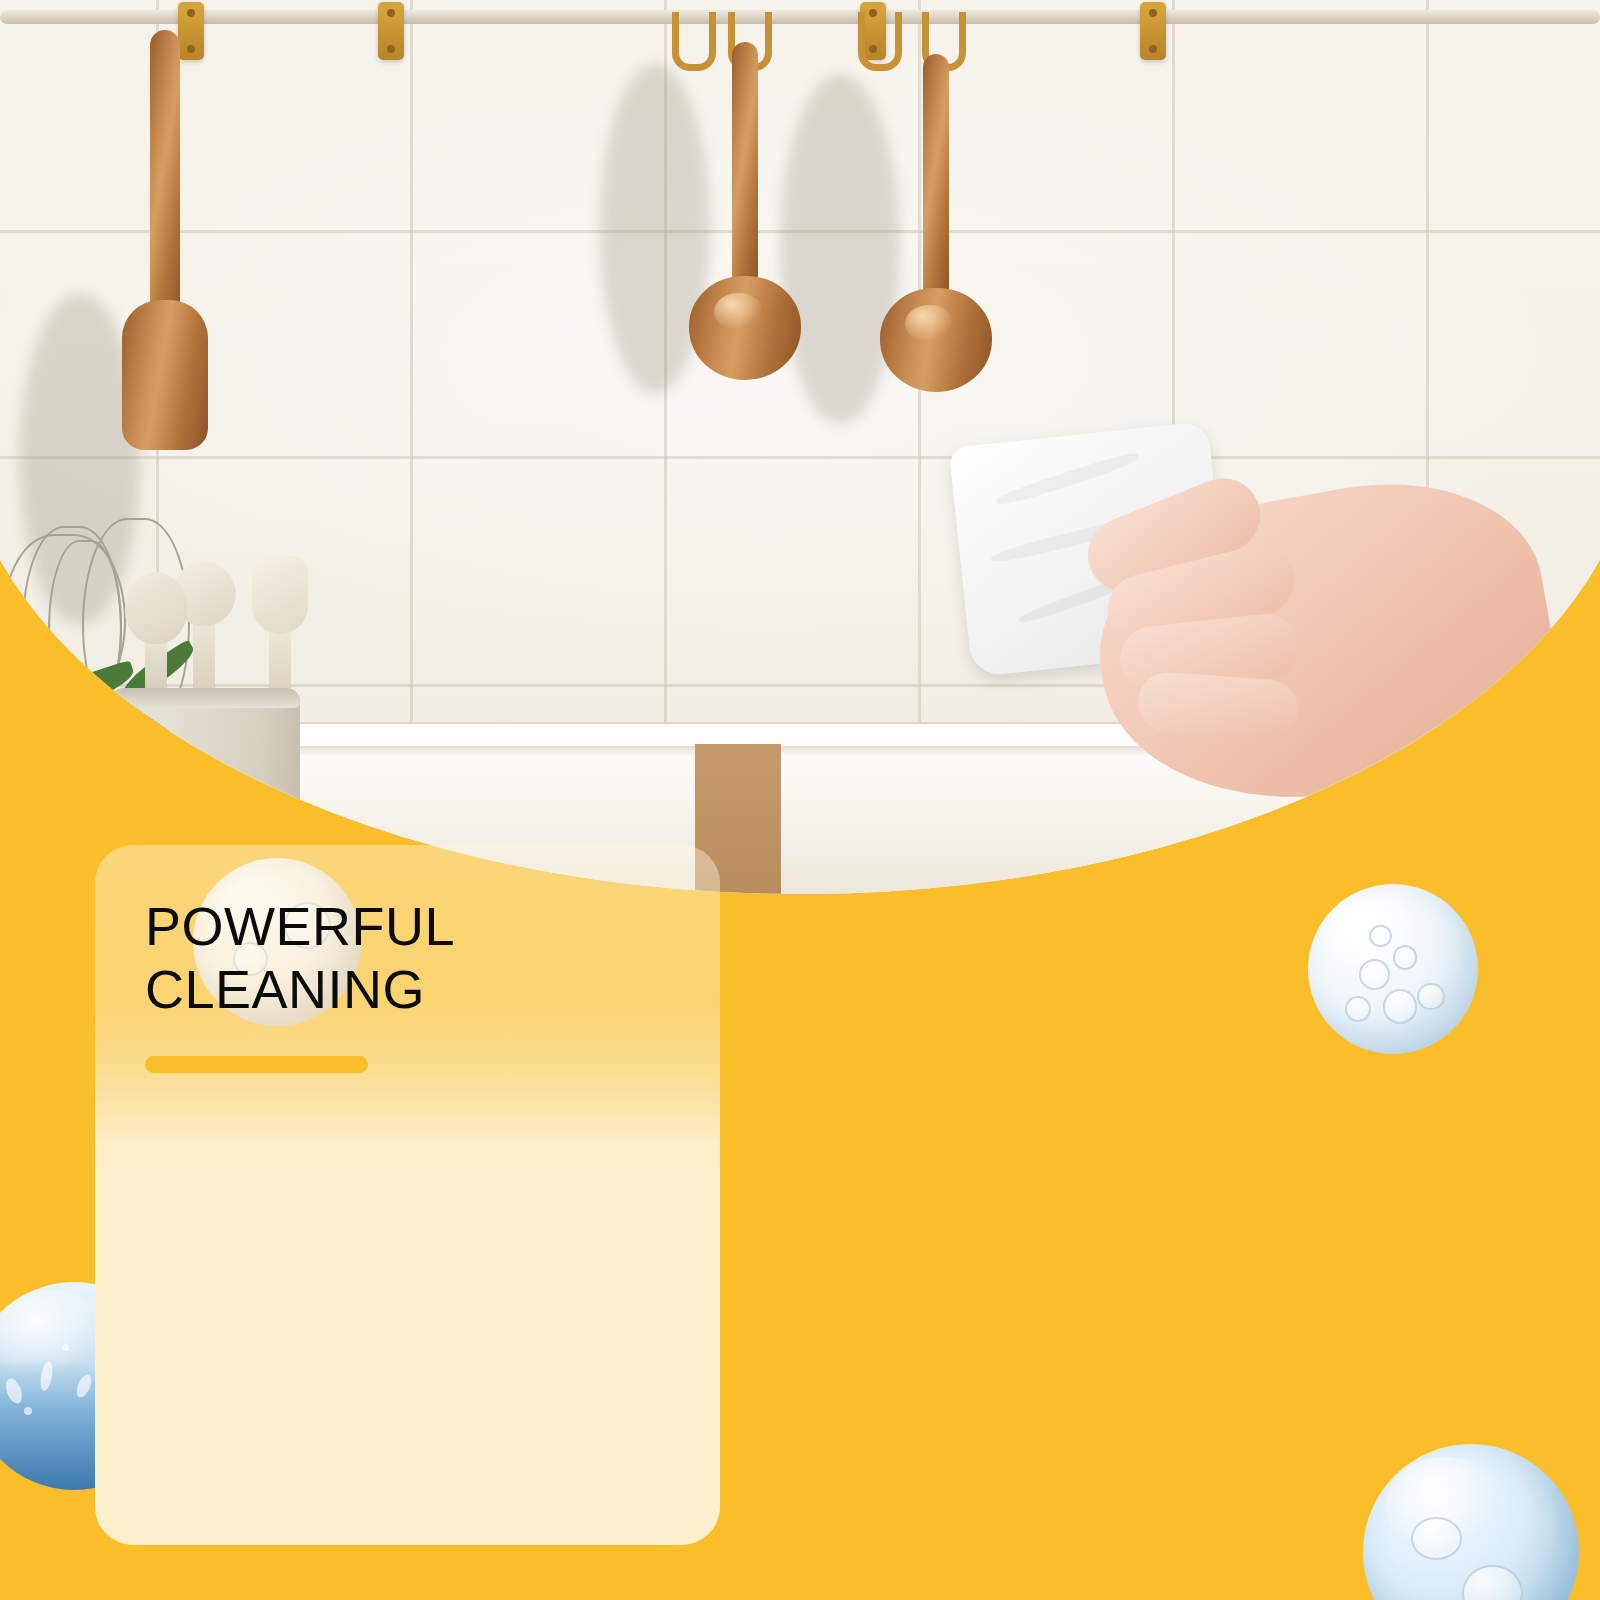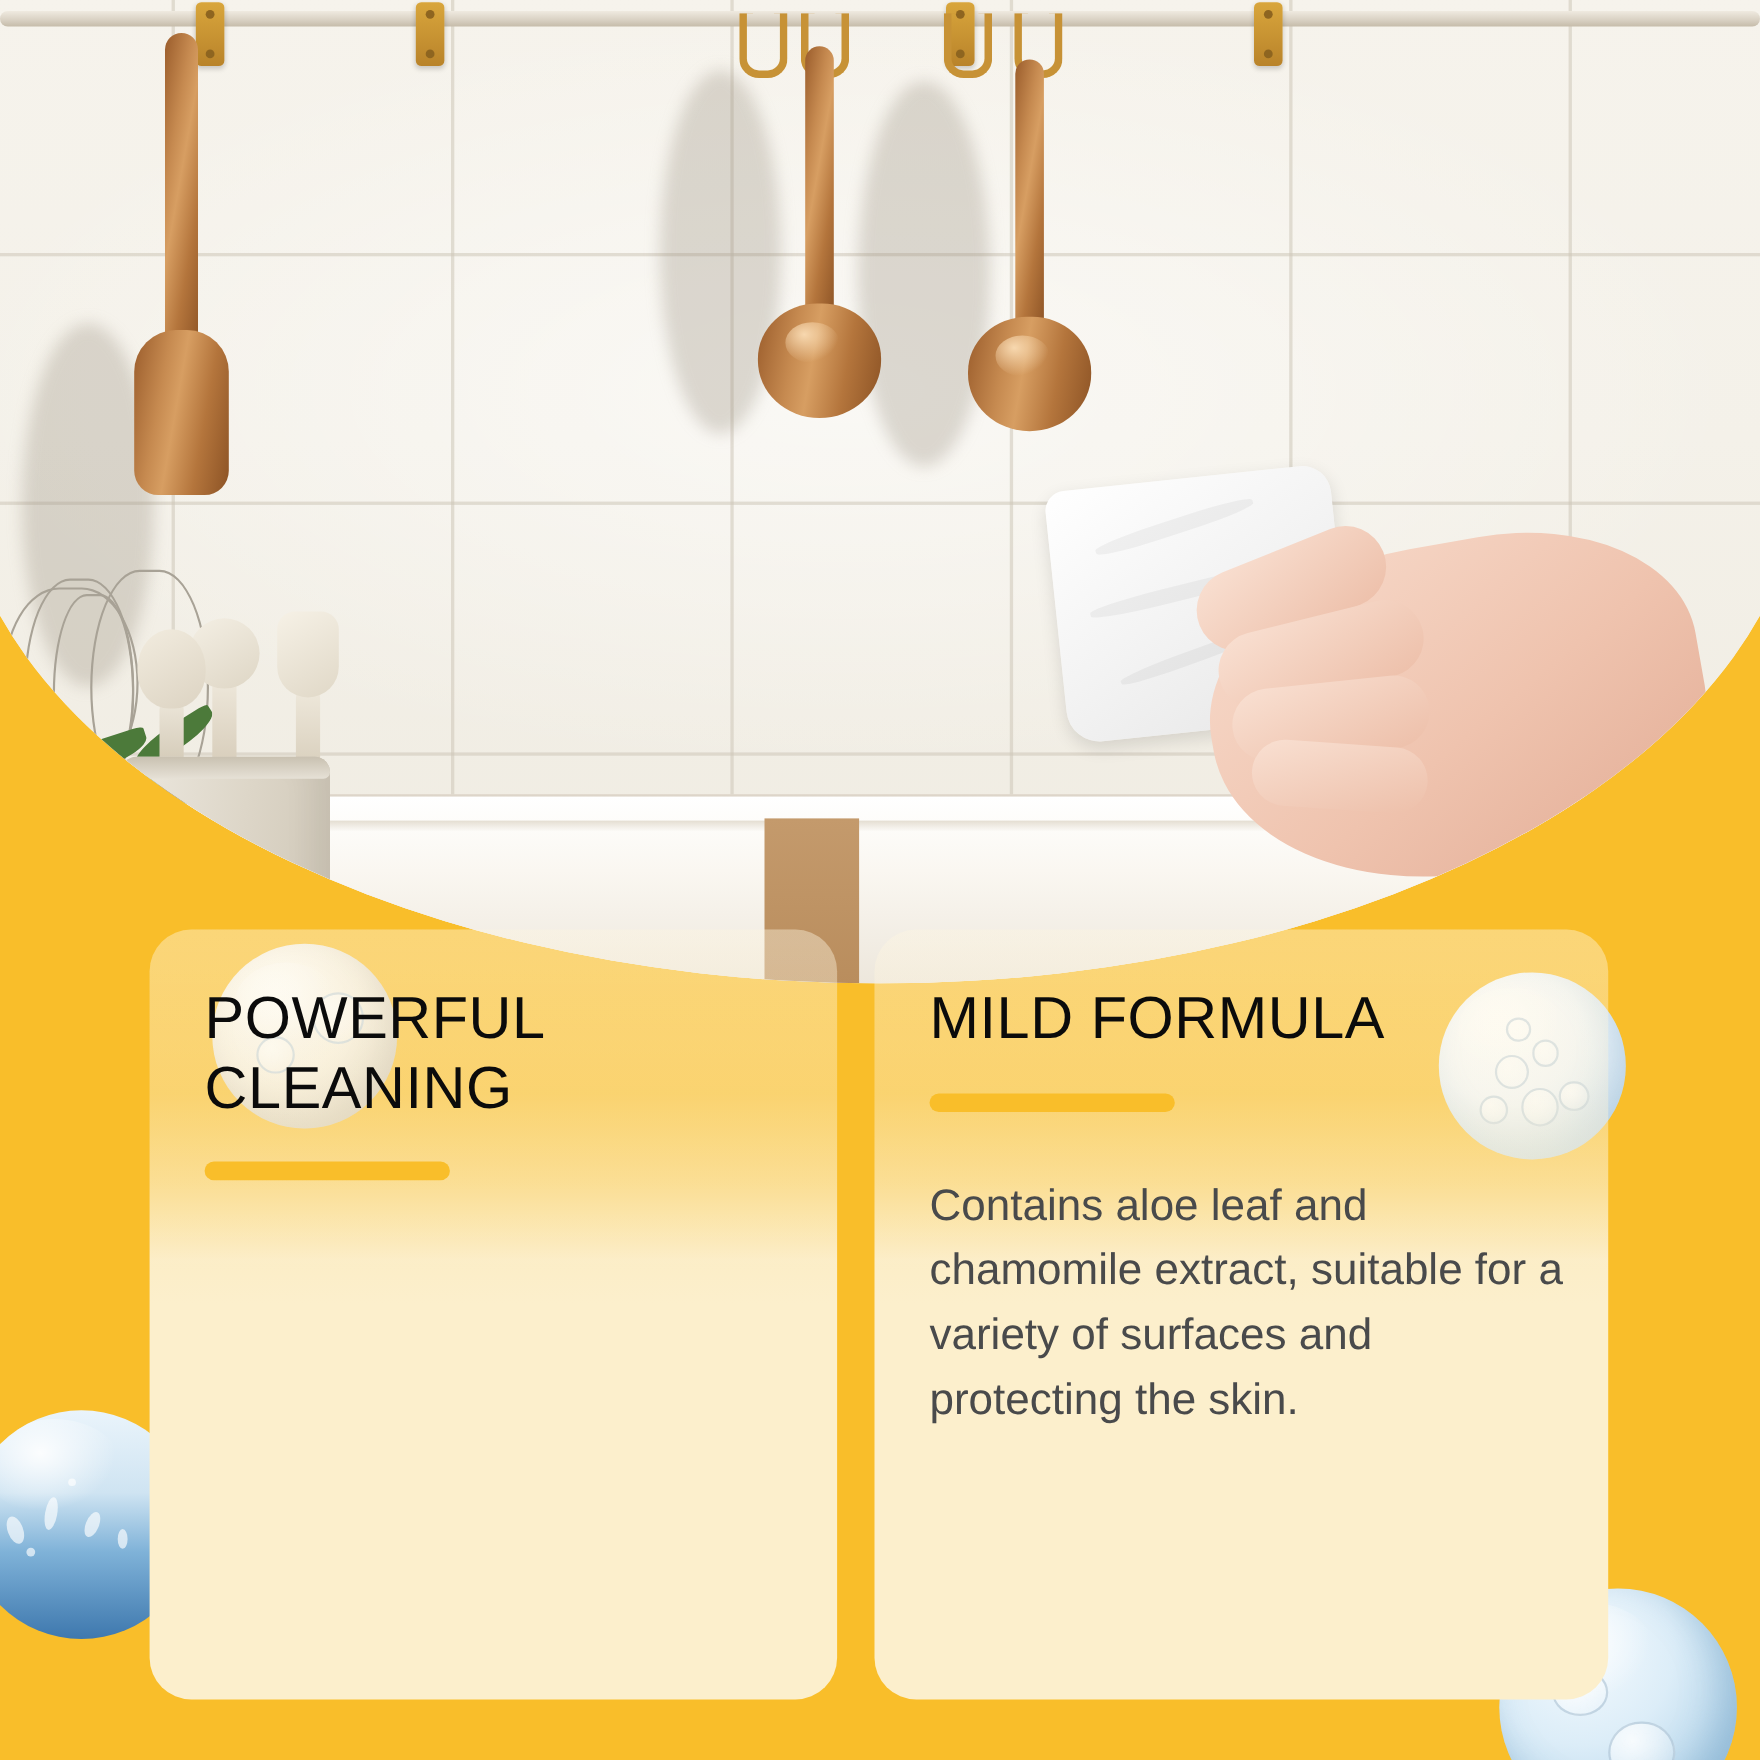--- a/index.html
+++ b/index.html
@@ -109,21 +109,21 @@
   .gloss{position:absolute;border-radius:50%;
     background:radial-gradient(ellipse at 40% 35%,rgba(255,255,255,.9),rgba(255,255,255,0) 65%);}
 
   
   .card{position:absolute;top:845px;height:700px;border-radius:38px;
     background:rgba(252,239,204,.93);}
   .card.translucent-top{
     background:linear-gradient(180deg,rgba(252,239,204,.30) 0px,rgba(252,239,204,.34) 150px,
       rgba(252,239,204,.62) 230px,rgba(252,239,204,.97) 300px,#FCEFCC 340px,#FCEFCC 100%);
   }
-  #card-left{left:95px;width:625px;margin-left:41px;}
+  #card-left{left:95px;width:625px;}
   #card-right{left:795px;width:667px;}
 
   .card-inner{position:absolute;left:50px;right:40px;top:50px;}
   .card-title{font-size:54px;line-height:1.16;color:#0B0B0B;letter-spacing:.5px;
     font-weight:400;margin:0;white-space:pre-line;}
   .accent-bar{margin-top:36px;width:223px;height:17px;border-radius:9px;background:#F9BE2A;}
   .card-body{margin-top:56px;font-size:40px;line-height:1.47;color:#494A4B;font-weight:400;}
 
   
   .card-photo-tint{position:absolute;left:0;right:0;top:0;height:320px;border-radius:38px 38px 0 0;
@@ -270,22 +270,14 @@
 
   <div class="card translucent-top" id="card-left">
     <div class="card-photo-tint"></div>
     <div class="card-inner">
       <h2 class="card-title">POWERFUL
 CLEANING</h2>
       <div class="accent-bar"></div>
     </div>
   </div>
 
-  <div class="card translucent-top" id="card-right">
-    <div class="card-photo-tint"></div>
-    <div class="card-inner">
-      <h2 class="card-title">MILD FORMULA</h2>
-      <div class="accent-bar"></div>
-      <p class="card-body">Contains aloe leaf and chamomile extract, suitable for a variety of surfaces and protecting the skin.</p>
-    </div>
-  </div>
 
 </div>
 
 </body></html>

